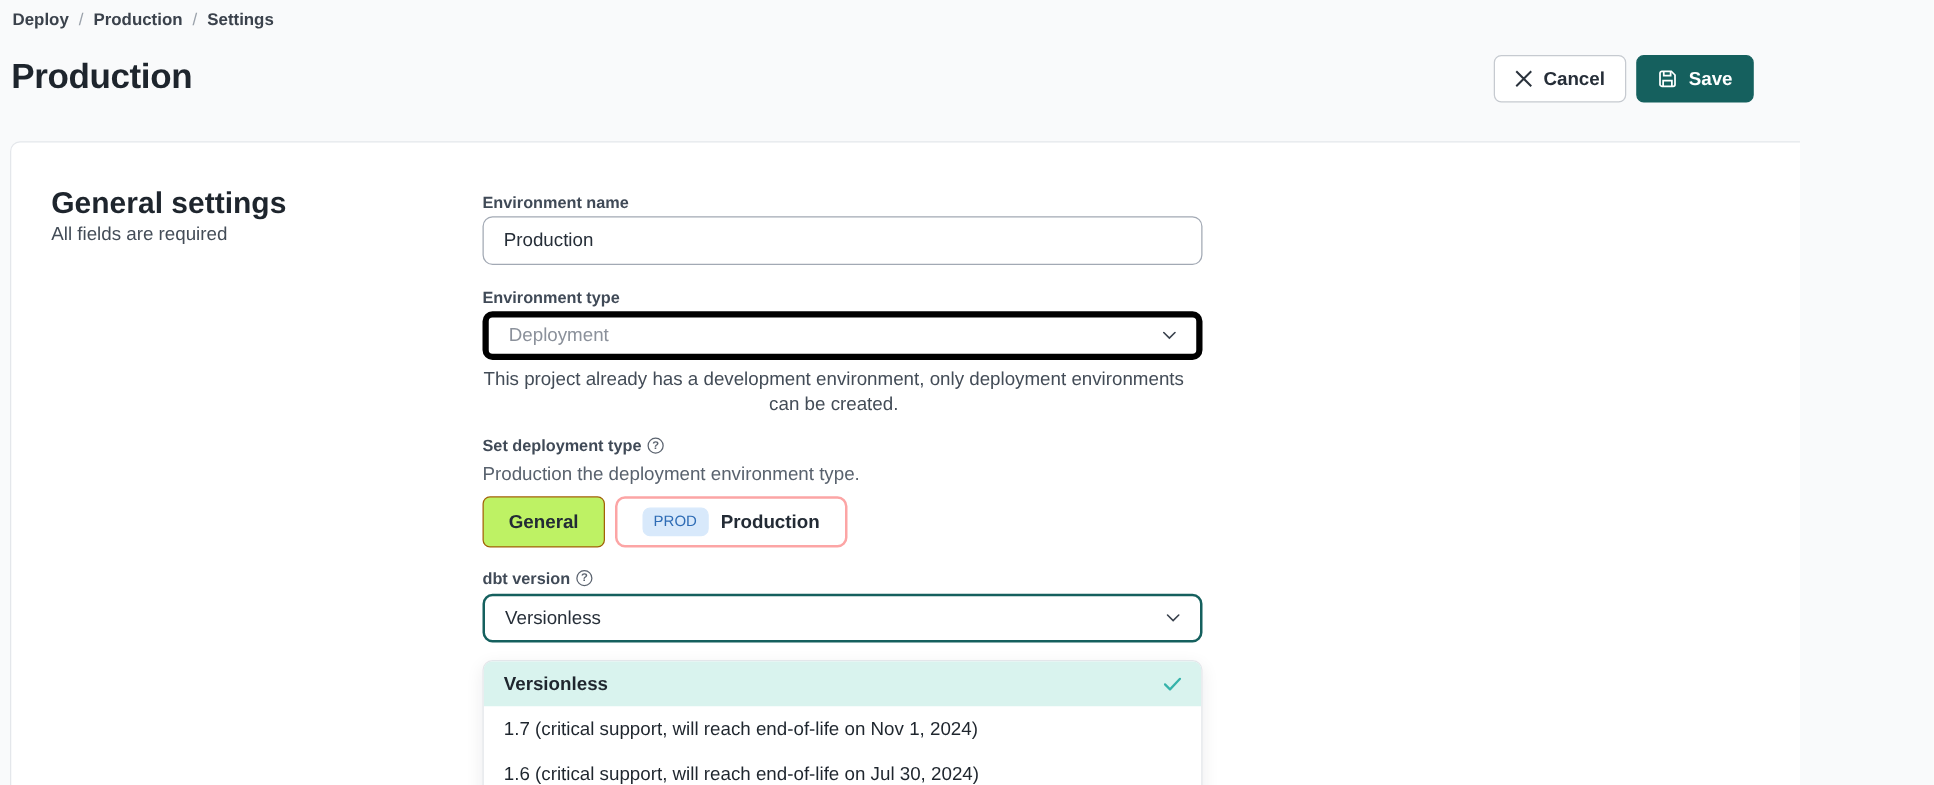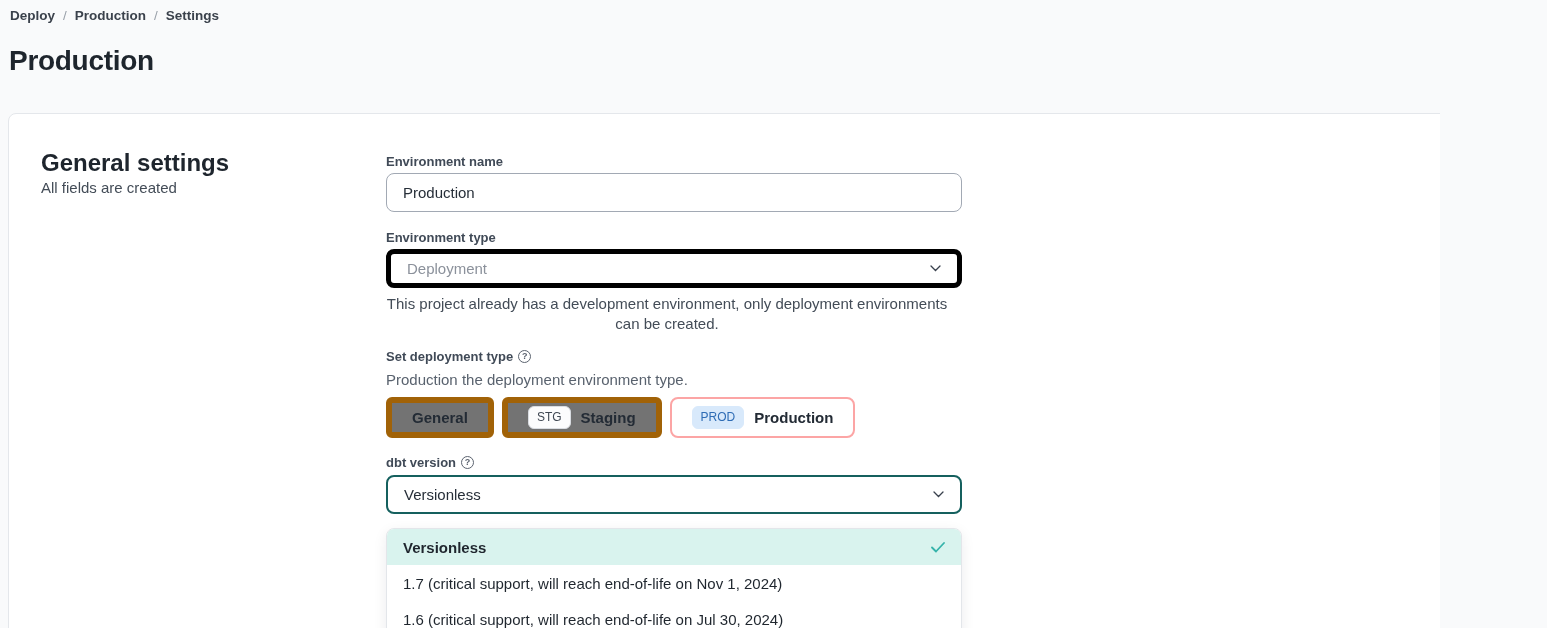--- a/index.html
+++ b/index.html
@@ -40,21 +40,21 @@
 
   .lbl-env-type   { position:absolute; left:0; top:116px; }
   .select { position:absolute; left:0; width:576px; height:39px; border:5px solid #000000; border-radius:8px; background:#fff; display:flex; align-items:center; padding:0 16px; font-size:15px; cursor:pointer; }
   .select .chev { margin-left:auto; display:flex; }
   .select-env-type { top:135px; color:#8b919b; }
   .helper-env-type { position:absolute; left:0; top:180px; width:562px; font-size:15px; line-height:20px; color:#434c57;text-align:center; }
 
   .lbl-deploy-type { position:absolute; left:0; top:235px; }
   .helper-deploy   { position:absolute; left:0; top:257px; font-size:15px; color:#59626e; }
   .deploy-btn-row  { position:absolute; left:0; top:283px; display:flex; gap:8px; align-items:stretch; height:41px; }
-  .deploy-btn { display:flex; align-items:center; gap:10px; padding:0 20px; background:#737373; border:6px solid #a16207; border-radius:6px; font-size:15px; font-weight:700; color:#232b35; cursor:pointer; }
+  .deploy-btn { display:flex; align-items:center; gap:10px; padding:0 20px; background:#bef264; border:1px solid #a16207; border-radius:6px; font-size:15px; font-weight:700; color:#232b35; cursor:pointer; }
   .deploy-btn.selected { background:#ffffff; border:2px solid #fca5a5; border-radius:8px; }
   .badge { font-size:12px; font-weight:400; border-radius:6px; padding:3px 8px; line-height:1.2; }
   .badge-stg  { background:#fcfcfd; border:1px solid #d9dce1; color:#3f4752; }
   .badge-prod { background:#d8e9fb; border:1px solid #d8e9fb; color:#2e6cb5; }
 
   .lbl-dbt-version { position:absolute; left:0; top:341px; }
   .select-dbt { top:361px; color:#262e38; border:2px solid #15605e; }
 
   
   .dropdown { position:absolute; left:0; top:414px; width:576px; background:#ffffff; border:1px solid #e3e6ea; border-radius:8px; box-shadow:0 4px 14px rgba(16,24,40,.08); overflow:hidden; padding-bottom:14px; }
@@ -69,24 +69,44 @@
 
   <div class="breadcrumb">
     <span class="crumb">Deploy</span>
     <span class="crumb-sep">/</span>
     <span class="crumb">Production</span>
     <span class="crumb-sep">/</span>
     <span class="crumb">Settings</span>
   </div>
 
   <div class="page-title">Production</div>
+  <div class="header-actions">
+    <div class="btn btn-cancel">
+      <span class="icon-x">
+        <svg width="14" height="14" viewBox="0 0 14 14">
+            <path d="M1 1 L13 13 M13 1 L1 13" stroke="#2a323c" stroke-width="1.6" fill="none"></path>
+          </svg>
+      </span>
+      <span>Cancel</span>
+    </div>
+    <div class="btn btn-save">
+      <span class="icon-save">
+        <svg width="16" height="16" viewBox="0 0 16 16" fill="none" stroke="#ffffff" stroke-width="1.4">
+          <path d="M2 3.5 C2 2.7 2.7 2 3.5 2 H11 L14 5 V12.5 C14 13.3 13.3 14 12.5 14 H3.5 C2.7 14 2 13.3 2 12.5 Z"></path>
+          <path d="M5 2 V5.5 H10.5 V2"></path>
+          <path d="M4.5 14 V9.5 H11.5 V14"></path>
+        </svg>
+      </span>
+      <span>Save</span>
+    </div>
+  </div>
 
   <div class="card">
     <div class="section-title">General settings</div>
-    <div class="section-subtitle">All fields are created</div>
+    <div class="section-subtitle">All fields are required</div>
 
     <div class="form-col">
 
       <div class="field-label lbl-env-name">Environment name</div>
       <input class="input-env-name" type="text" value="Production" style="">
 
       <div class="field-label lbl-env-type">Environment type</div>
       <div class="select select-env-type">
         <span>Deployment</span>
         <span class="chev">
@@ -98,24 +118,20 @@
       <div class="helper-env-type">This project already has a development environment, only deployment environments can be created.</div>
 
       <div class="field-label lbl-deploy-type">
         <span>Set deployment type</span>
         <span class="help-icon">?</span>
       </div>
       <div class="helper-deploy">Production the deployment environment type.</div>
       <div class="deploy-btn-row">
         <div class="deploy-btn">
           <span>General</span>
-        </div>
-        <div class="deploy-btn">
-          <span class="badge badge-stg">STG</span>
-          <span>Staging</span>
         </div>
         <div class="deploy-btn selected">
           <span class="badge badge-prod">PROD</span>
           <span>Production</span>
         </div>
       </div>
 
       <div class="field-label lbl-dbt-version">
         <span>dbt version</span>
         <span class="help-icon">?</span>

